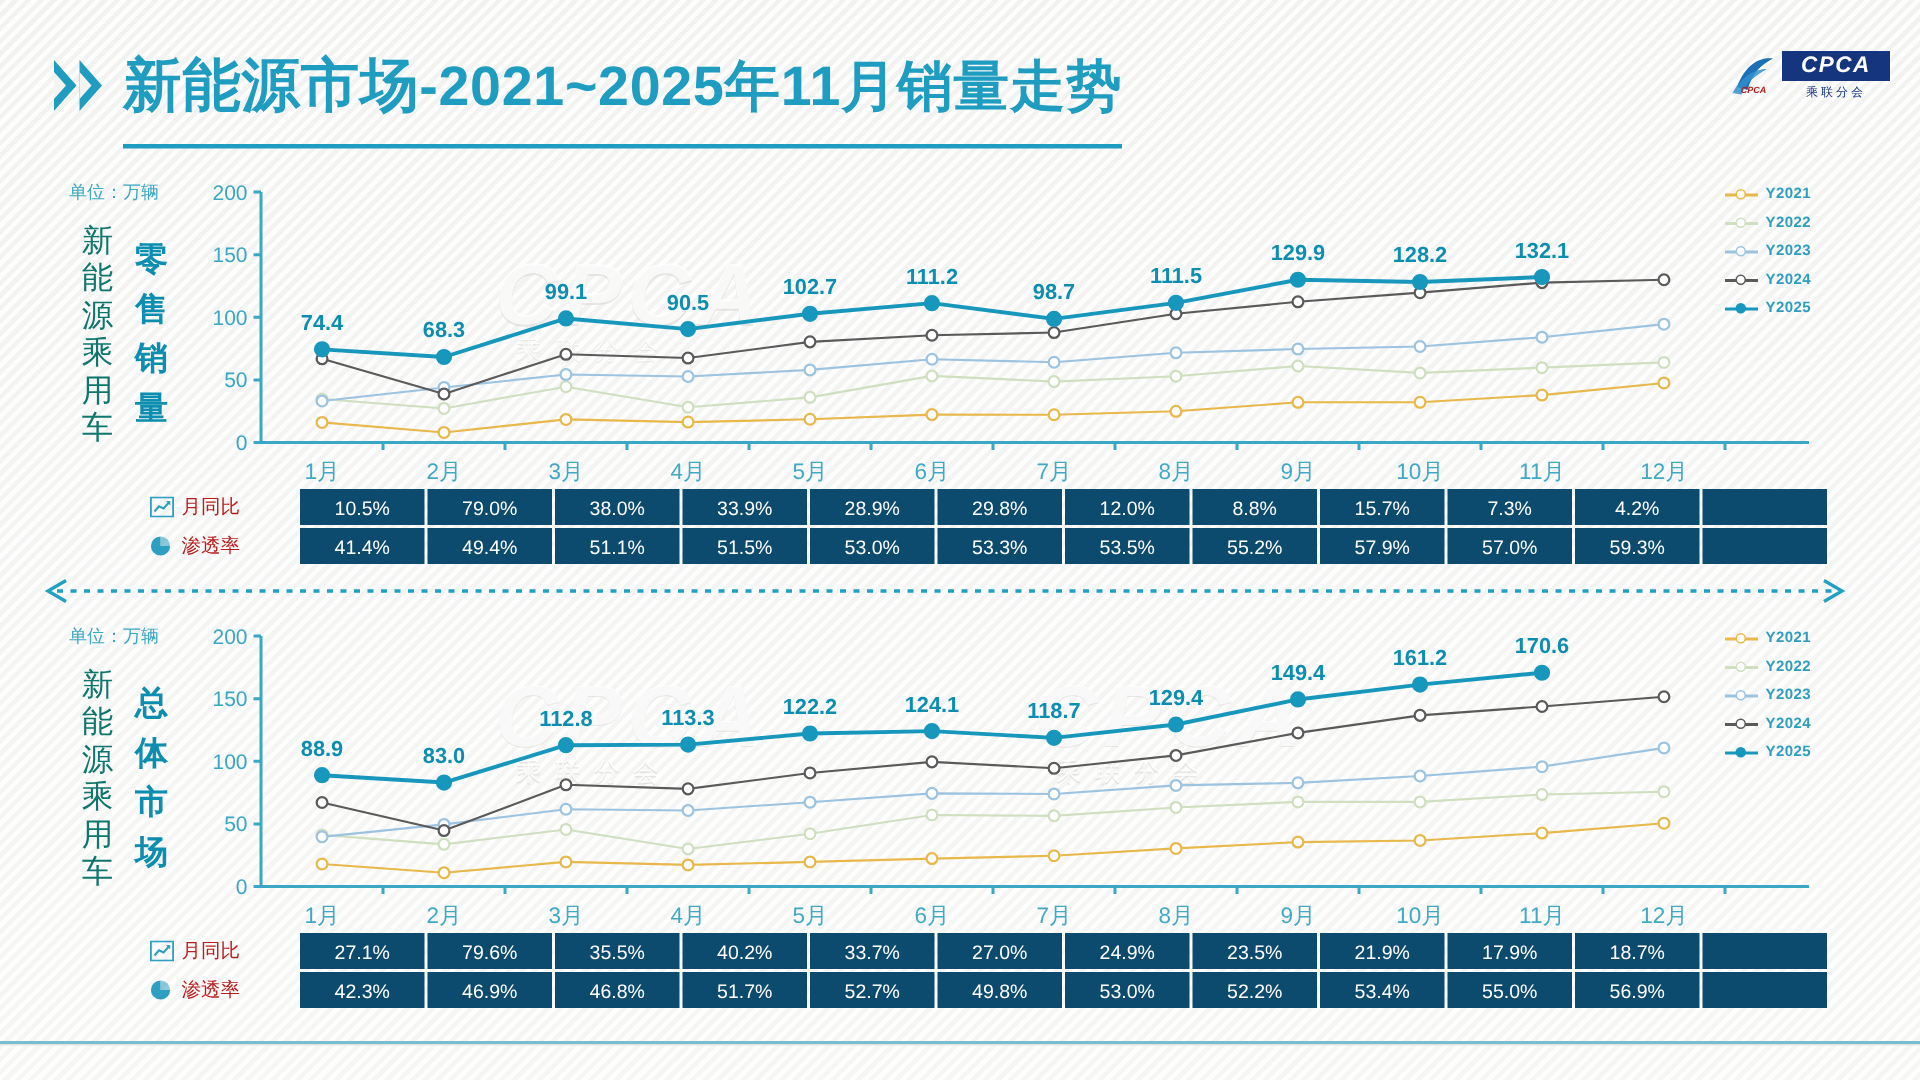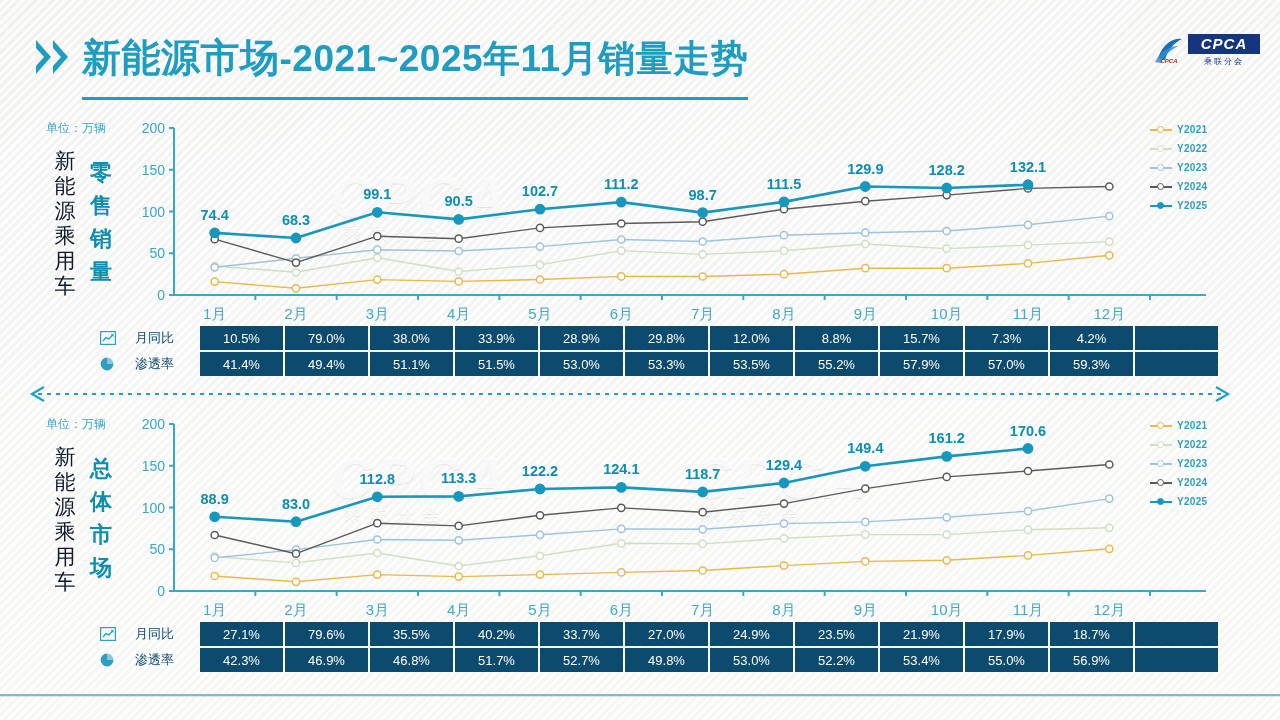--- a/index.html
+++ b/index.html
@@ -67,21 +67,21 @@
   .panel{position:absolute;left:0;width:1280px;}
   .panel-a{top:108px;height:282px;}
   .panel-b{top:404px;height:282px;}
 
   .unit-label{
     position:absolute;left:46px;top:12px;
     font-size:12px;color:#3aa7c4;white-space:nowrap;
   }
   .vlabel-cat{
     position:absolute;left:52px;top:40px;
-    width:26px;font-size:21px;line-height:25px;color:#0f172a;
+    width:26px;font-size:21px;line-height:25px;color:#0f766e;
     text-align:center;font-weight:400;
   }
   .vlabel-metric{
     position:absolute;left:88px;top:48px;
     width:26px;font-size:22px;line-height:33px;color:#0d8eb0;
     text-align:center;font-weight:bold;
   }
 
   
   .plot{position:absolute;left:128px;top:6px;width:1090px;height:205px;}
@@ -96,22 +96,22 @@
   .legend-mark b{
     position:absolute;left:7px;top:2px;width:7px;height:7px;border-radius:50%;
     background:#fff;box-sizing:border-box;border:1.5px solid #999;
   }
   .legend-label{font-size:10px;color:#2f9dbd;font-weight:bold;letter-spacing:.3px;}
 
   
   .dtable{position:absolute;left:96px;top:218px;width:1122px;}
   .drow{display:flex;height:24px;margin-bottom:2px;}
   .dhead{
-    width:104px;display:flex;align-items:center;gap:19px;
-    font-size:13px;color:#0c4a6e;padding-left:4px;box-sizing:border-box;text-align:right;
+    width:104px;display:flex;align-items:center;gap:5px;
+    font-size:13px;color:#b91c1c;padding-left:4px;box-sizing:border-box;text-align:right;
   }
   .dcells{flex:1;display:flex;gap:2px;}
   .dcell{
     flex:1;background:#0c4a6e;color:#fff;font-size:13px;
     display:flex;align-items:center;justify-content:center;
   }
   .dcell.empty{color:transparent;}
   .ico{width:16px;height:14px;position:relative;flex:0 0 16px;}
 
   

